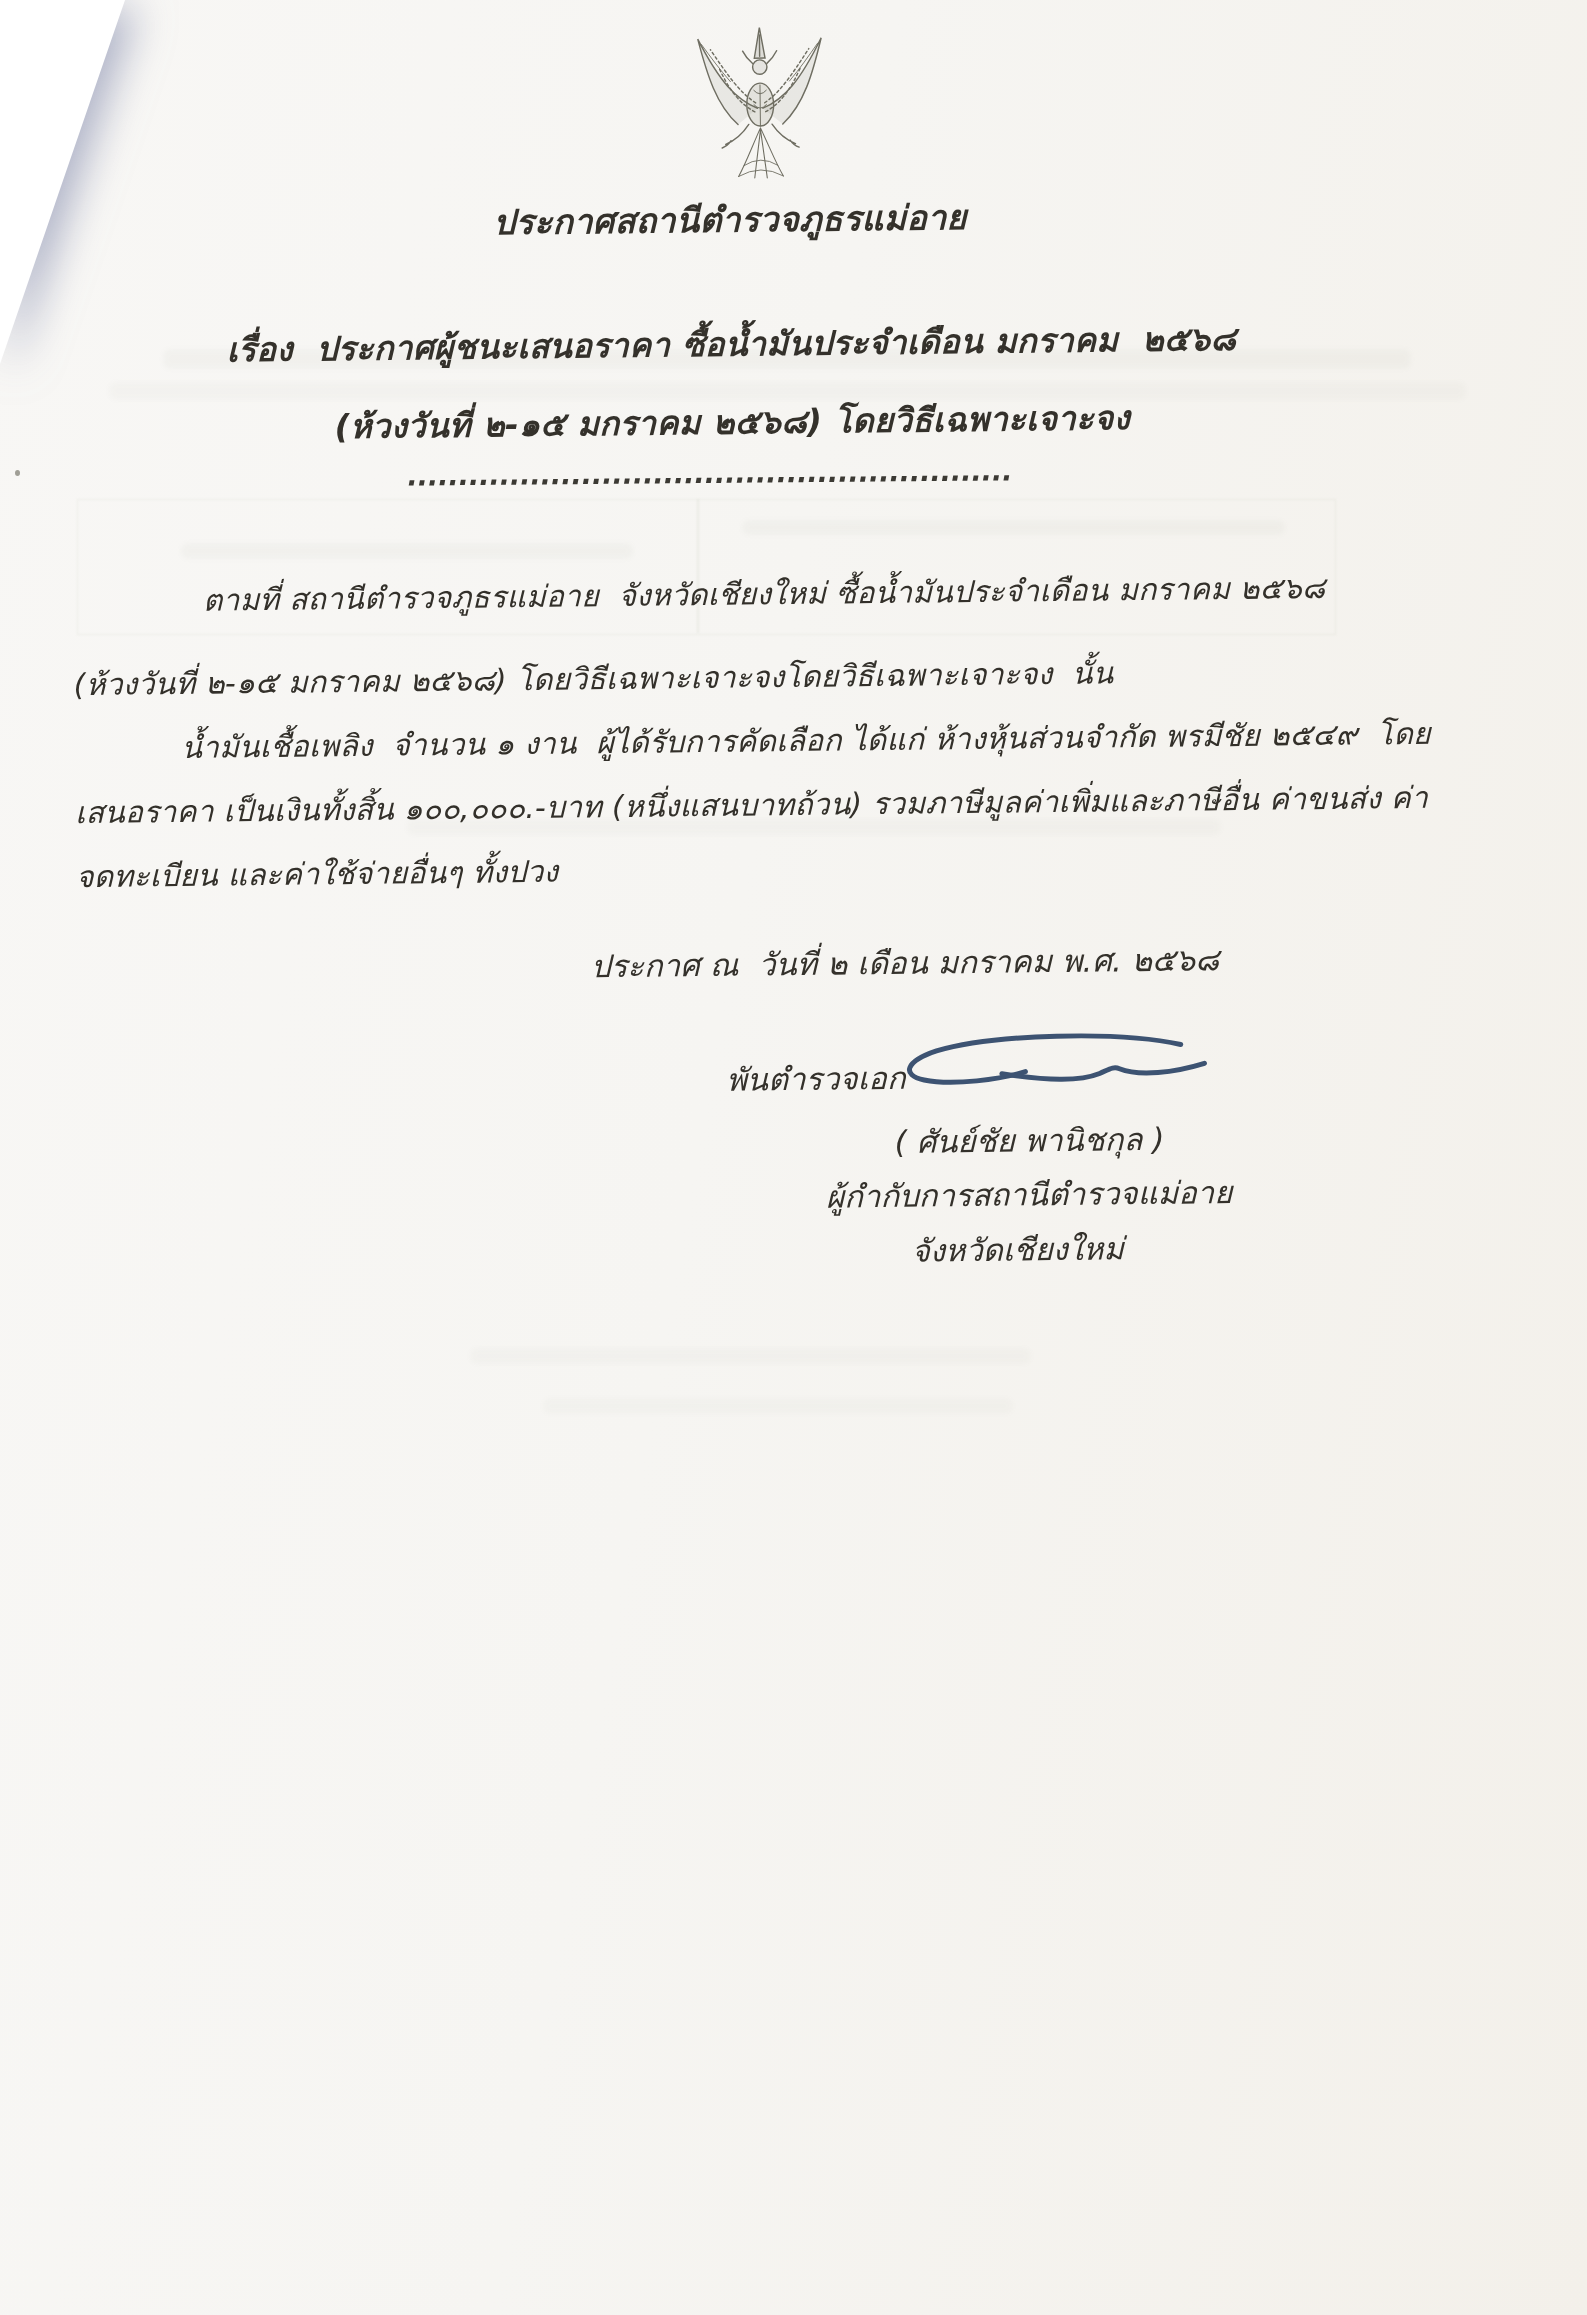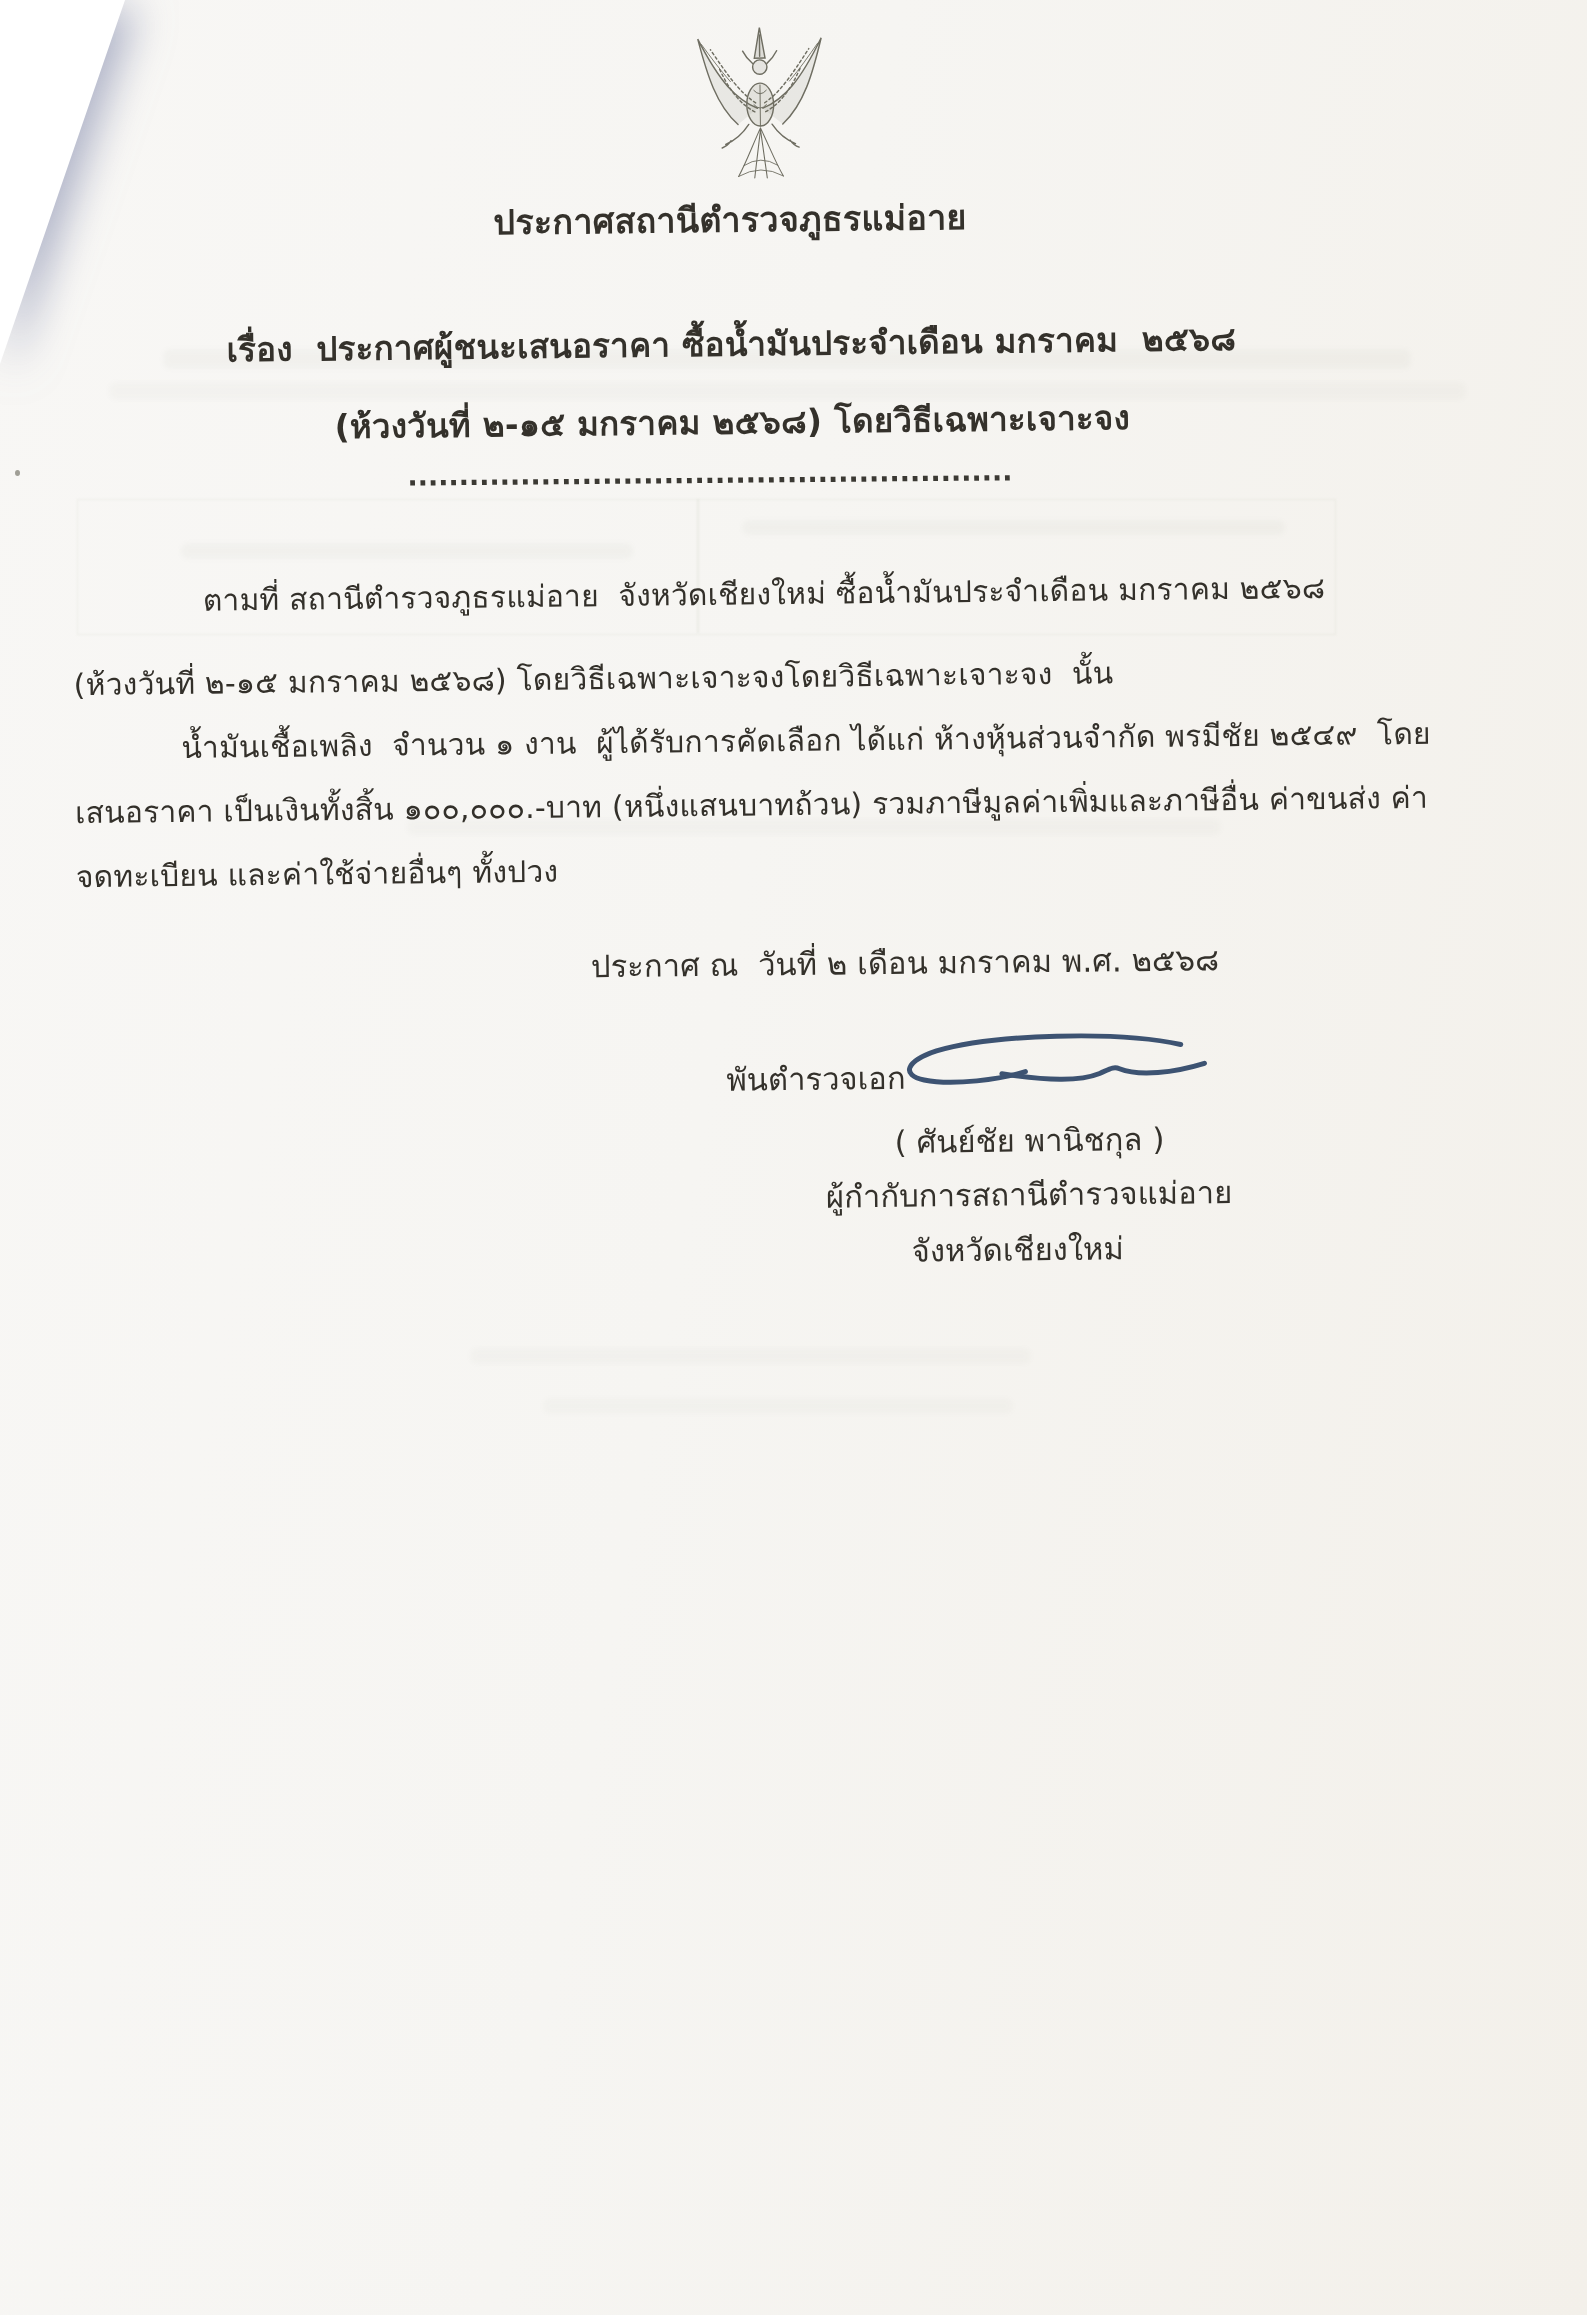--- a/index.html
+++ b/index.html
@@ -4,20 +4,21 @@
 <style>
   html,body{margin:0;padding:0;}
   body{
     width:1588px;height:2316px;overflow:hidden;position:relative;
     background:#ffffff;
     font-family:"DejaVu Sans","Liberation Sans",sans-serif;
   }
   .page{
     position:absolute;inset:0;
     background:linear-gradient(100deg,#f8f7f5 0%,#f6f5f2 45%,#f3f0ea 100%);
+    font-style:italic;
   }
   .doc-tilt{
     position:absolute;inset:0;
     transform:rotate(-0.65deg);
     transform-origin:50% 38%;
     color:#34312b;
   }
   .line{position:absolute;white-space:pre;}
   .centered{text-align:center;}
   .heading{font-weight:700;letter-spacing:0.3px;}

